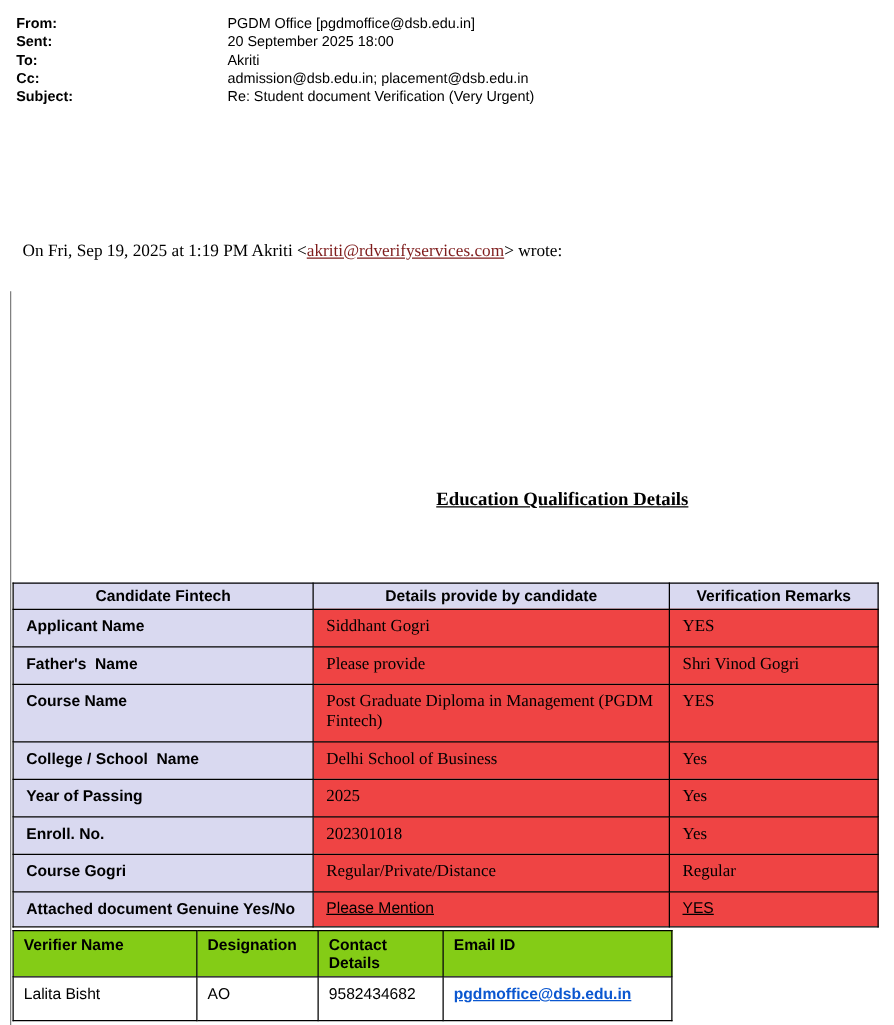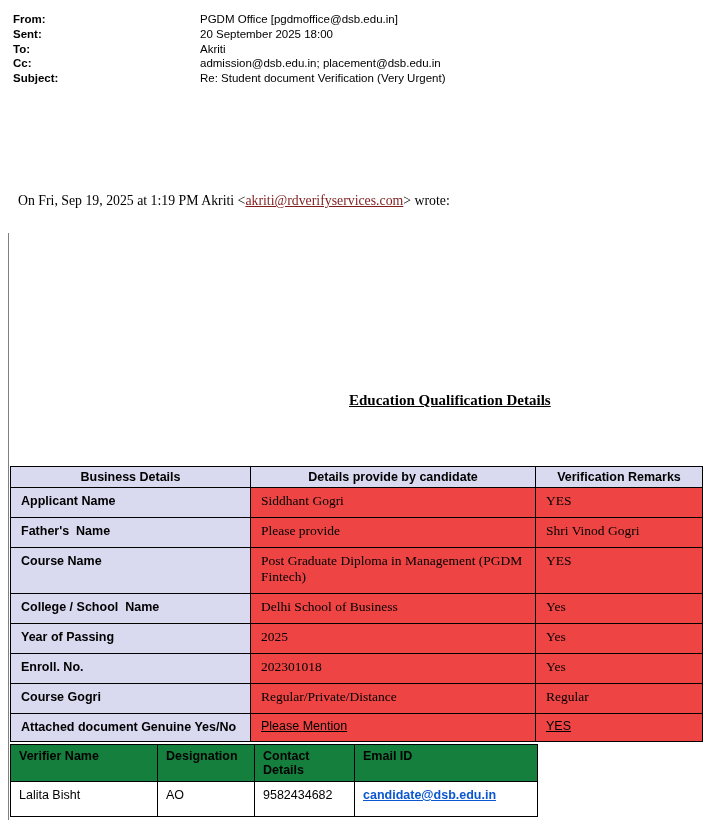--- a/index.html
+++ b/index.html
@@ -9,21 +9,21 @@
     height: 820px;
     font-family: "Liberation Sans", sans-serif;
     color: #000000;
     position: relative;
     overflow: hidden;
   }
 
   
   .email-header { padding: 12px 0 0 13px; }
   .hdr-row { display: flex; line-height: 14.8px; font-size: 11.5px; }
-  .hdr-label { width: 187px; font-weight: bold; white-space: pre; }
+  .hdr-label { width: 169px; font-weight: bold; white-space: pre; }
   .hdr-value { white-space: pre; }
 
   
   .intro {
     margin: 106px 0 0 18px;
     font-family: "Liberation Serif", serif;
     font-size: 13.8px;
     line-height: 17px;
   }
   a.link {
@@ -98,21 +98,21 @@
   .verifier-table col.v1 { width: 147px; }
   .verifier-table col.v2 { width: 97px; }
   .verifier-table col.v3 { width: 100px; }
   .verifier-table col.v4 { width: 183px; }
   .verifier-table th, .verifier-table td {
     border: 1px solid #000000;
     vertical-align: top;
     text-align: left;
   }
   .verifier-table th {
-    background: #15803d;
+    background: #84cc16;
     font-size: 12.5px;
     font-weight: bold;
     padding: 4px 13px 4px 8px;
   }
   .verifier-table td {
     font-size: 12.5px;
     padding: 6px 4px 14px 8px;
     background: #ffffff;
   }
   .email-link {
@@ -159,21 +159,21 @@
     </div>
 
     <table class="main-table">
       <colgroup>
           <col class="c1">
           <col class="c2">
           <col class="c3">
         </colgroup>
       <tbody>
           <tr>
-        <th>Business Details</th>
+        <th>Candidate Fintech</th>
         <th>Details provide by candidate</th>
         <th>Verification Remarks</th>
       </tr>
       <tr>
         <td class="cell-label">Applicant Name</td>
         <td class="cell-value">Siddhant Gogri</td>
         <td class="cell-remark">YES</td>
       </tr>
       <tr>
         <td class="cell-label">Father's  Name</td>
@@ -224,19 +224,19 @@
           <tr>
         <th>Verifier Name</th>
         <th>Designation</th>
         <th>Contact Details</th>
         <th>Email ID</th>
       </tr>
       <tr>
         <td>Lalita Bisht</td>
         <td>AO</td>
         <td>9582434682</td>
-        <td><a href="#" class="email-link">candidate@dsb.edu.in</a></td>
+        <td><a href="#" class="email-link">pgdmoffice@dsb.edu.in</a></td>
       </tr>
     </tbody>
       </table>
 
   </div>
 </div>
 
 </body></html>

